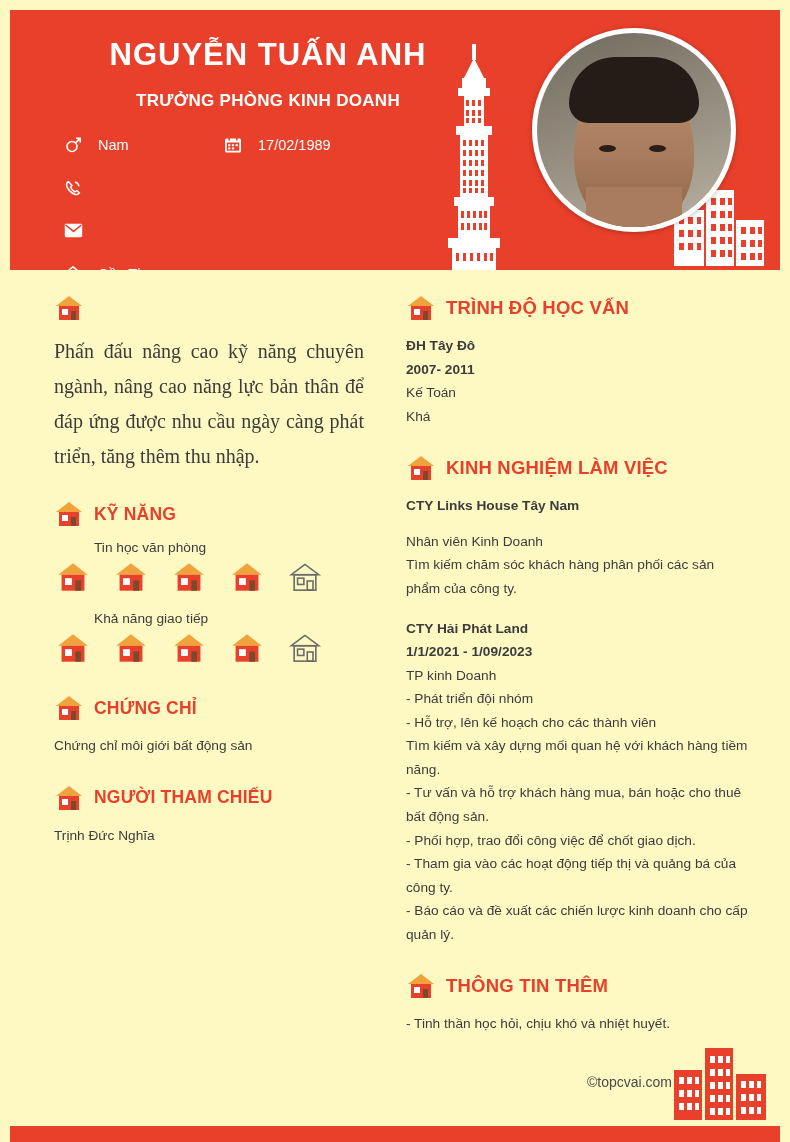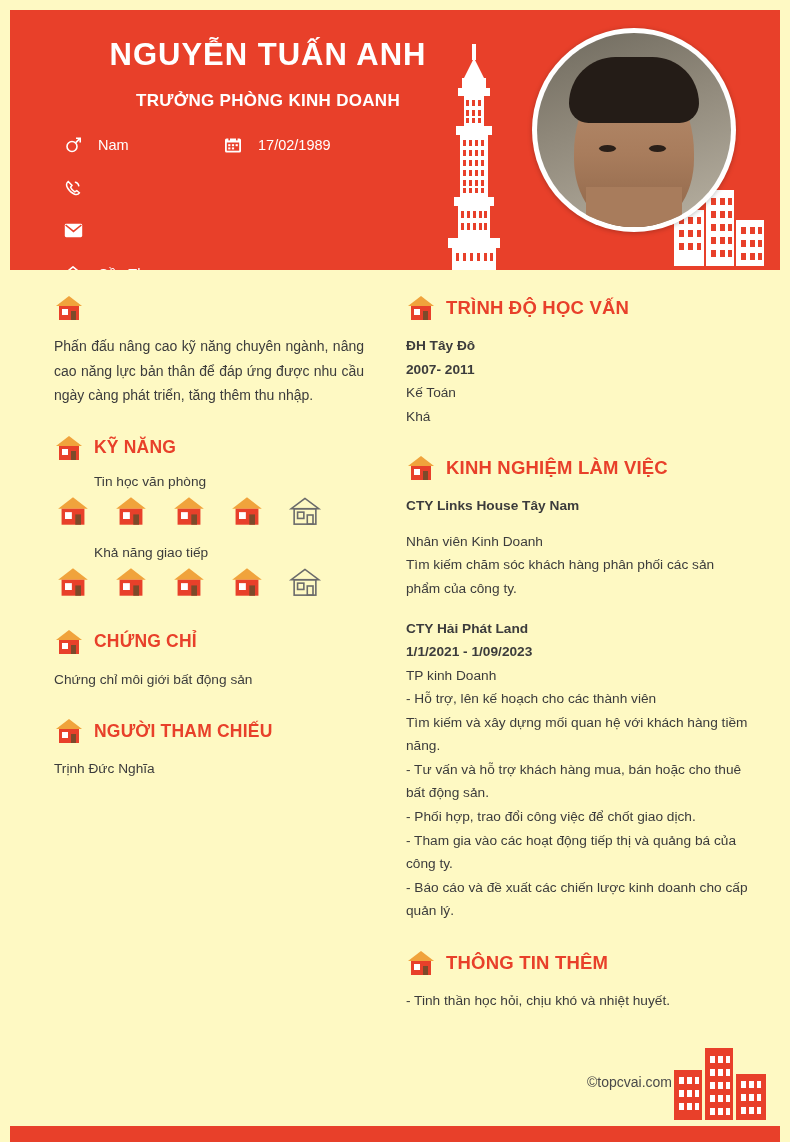--- a/index.html
+++ b/index.html
@@ -189,24 +189,25 @@
     flex: 0 0 auto;
   }
   .sec-title {
     color: #e8402a;
     font-size: 17.5px;
     font-weight: bold;
     letter-spacing: .2px;
   }
   .sec-title.big { font-size: 18.5px; }
   p.txt {
-    font-size: 14px;
+    font-size: 20px;
     line-height: 1.75;
     color: #3c3c3c;
     text-align: justify;
+    font-family: Liberation Serif, serif;
   }
   .line {
     font-size: 13.7px;
     line-height: 1.72;
     color: #3c3c3c;
   }
   .line.b { font-weight: bold; }
   .skill-label {
     font-size: 13.7px;
     color: #3c3c3c;
@@ -638,20 +639,21 @@
           <div class="line">Nhân viên Kinh Doanh</div>
           <div class="line">Tìm kiếm chăm sóc khách hàng phân phối các sản phẩm của công ty.</div>
         </div>
 
         <div class="gap"></div>
 
         <div class="right-block">
           <div class="line b">CTY Hải Phát Land</div>
           <div class="line b">1/1/2021 - 1/09/2023</div>
           <div class="line">TP kinh Doanh</div>
+          <div class="line">- Phát triển đội nhóm</div>
           <div class="line">- Hỗ trợ, lên kế hoạch cho các thành viên</div>
           <div class="line">Tìm kiếm và xây dựng mối quan hệ với khách hàng tiềm năng.</div>
           <div class="line">- Tư vấn và hỗ trợ khách hàng mua, bán hoặc cho thuê bất động sản.</div>
           <div class="line">- Phối hợp, trao đổi công việc để chốt giao dịch.</div>
           <div class="line">- Tham gia vào các hoạt động tiếp thị và quảng bá của công ty.</div>
           <div class="line">- Báo cáo và đề xuất các chiến lược kinh doanh cho cấp quản lý.</div>
         </div>
       </div>
 
       <div class="sec" style="margin-top:18px;">

